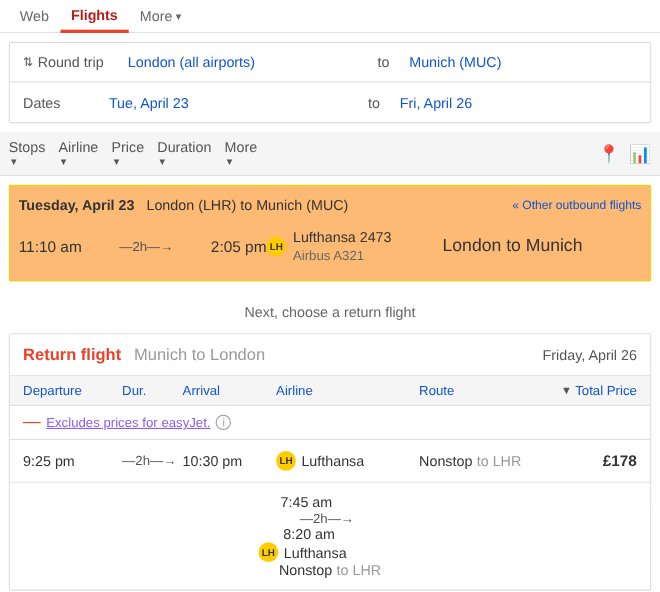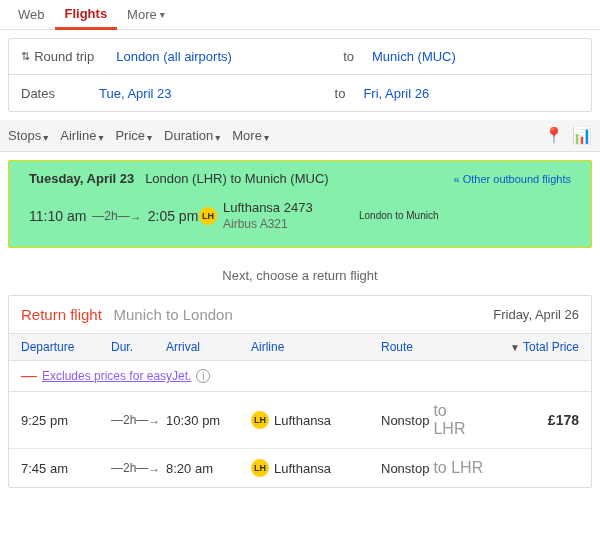--- a/index.html
+++ b/index.html
@@ -17,46 +17,46 @@
     .search-row:last-child { border-bottom: none; }
     .search-label { color: #555; padding: 0 12px; min-width: 80px; font-size: 13px; }
     .search-field { flex: 1; padding: 8px 10px; font-size: 13px; color: #333; display: flex; align-items: center; }
     .search-field-blue { color: #1155cc; }
     .search-to { color: #555; padding: 0 8px; }
     .trip-select { display: flex; align-items: center; color: #555; padding: 0 12px; font-size: 13px; cursor: pointer; }
     .trip-select .arrows { margin-right: 4px; font-size: 11px; }
 
     
     .filter-bar { display: flex; align-items: center; padding: 6px 8px; border-bottom: 1px solid #e0e0e0; background: #f5f5f5; }
-    .filter-item { display: flex; align-items: flex-end; margin-right: 12px; color: #555; font-size: 13px; cursor: pointer; }
+    .filter-item { display: flex; align-items: flex-start; margin-right: 12px; color: #555; font-size: 13px; cursor: pointer; flex-direction: column; }
     .filter-item .chevron { font-size: 10px; margin-left: 2px; }
     .filter-icons { margin-left: auto; display: flex; gap: 8px; }
     .filter-icon-btn { color: #555; cursor: pointer; font-size: 16px; }
 
     
-    .outbound-section { margin: 8px; background: #86efac; border: 1px solid #e8d800; border-radius: 2px; padding: 10px 20px; }
+    .outbound-section { margin: 8px; background: #fdba74; border: 1px solid #e8d800; border-radius: 2px; padding: 10px 8px; }
     .outbound-header { display: flex; justify-content: space-between; align-items: center; margin-bottom: 8px; }
     .other-flights-link { color: #1155cc; font-size: 11px; cursor: pointer; text-decoration: none; }
     .flight-row { display: flex; align-items: center; padding: 6px 0; }
-    .flight-times { display: flex; align-items: center; color: #333; font-size: 13px; min-width: 170px; }
+    .flight-times { display: flex; align-items: center; color: #333; font-size: 13px; min-width: 170px; gap: 28px; }
     .flight-times .time { font-size: 14px; }
     .flight-duration { color: #555; font-size: 12px; margin: 0 6px; display: flex; align-items: center; }
     .airline-info { display: flex; align-items: center; gap: 6px; min-width: 160px; }
     .airline-logo { width: 18px; height: 18px; background: #ffcc00; border-radius: 50%; display: flex; align-items: center; justify-content: center; font-size: 9px; color: #333; font-weight: bold; }
     .airline-name { color: #333; font-size: 13px; }
     .aircraft { color: #666; font-size: 12px; margin-top: 2px; }
-    .route-label { color: #333; font-size: 10px; }
+    .route-label { color: #333; font-size: 16px; }
 
     
     .next-section { text-align: center; padding: 12px; color: #666; font-size: 13px; }
 
     
     .return-section { margin: 0 8px 8px 8px; border: 1px solid #ddd; border-radius: 2px; }
     .return-header { display: flex; align-items: center; justify-content: space-between; padding: 10px 12px; border-bottom: 1px solid #e0e0e0; background: #fff; }
-    .return-title { font-size: 15px; color: #e8422a; font-weight: normal; }
+    .return-title { font-size: 15px; color: #e8422a; font-weight: bold; }
     .return-route { font-size: 15px; color: #999; margin-left: 8px; }
     .return-date { font-size: 13px; color: #555; }
 
     
     .table-header { display: flex; align-items: center; padding: 6px 12px; background: #f5f5f5; border-bottom: 1px solid #e0e0e0; }
     .th { font-size: 12px; color: #1155cc; font-weight: normal; cursor: pointer; }
     .th.departure { min-width: 90px; }
     .th.dur { min-width: 55px; }
     .th.arrival { min-width: 85px; }
     .th.airline { min-width: 130px; }
@@ -65,28 +65,28 @@
     .sort-arrow { color: #555; font-size: 10px; }
 
     
     .excludes-row { padding: 6px 12px; border-bottom: 1px solid #e0e0e0; display: flex; align-items: center; gap: 5px; }
     .excludes-dash { color: #e8422a; font-size: 16px; }
     .excludes-text { color: #8b5cf6; font-size: 12px; text-decoration: underline; }
     .info-icon { width: 14px; height: 14px; border-radius: 50%; border: 1px solid #999; color: #999; font-size: 10px; display: flex; align-items: center; justify-content: center; cursor: pointer; }
 
     
     .return-flight-row { display: flex; align-items: center; padding: 10px 12px; border-bottom: 1px solid #e8e8e8; }
-    .return-flight-row:last-child { border-bottom: none; }
+    .return-flight-row:last-child { border-bottom: none; flex-direction: column; }
     .r-time { font-size: 13px; color: #333; min-width: 90px; }
     .r-dur { font-size: 12px; color: #555; min-width: 55px; display: flex; align-items: center; }
     .r-arrival { font-size: 13px; color: #333; min-width: 85px; }
     .r-airline { min-width: 130px; display: flex; align-items: center; gap: 5px; }
     .r-route { flex: 1; display: flex; align-items: center; gap: 4px; }
     .nonstop { color: #333; font-size: 13px; }
-    .to-lhr { color: #999; font-size: 16px; }
+    .to-lhr { color: #999; font-size: 13px; text-align: center; }
     .r-price { min-width: 100px; text-align: right; font-size: 14px; }
     .price-gbp { color: #333; font-weight: bold; }
     .price-unknown { color: #555; font-size: 13px; }
   </style>
 </head>
 <body>
 
 <div class="top-nav">
   <div class="nav-item">
     <span>Web</span>

